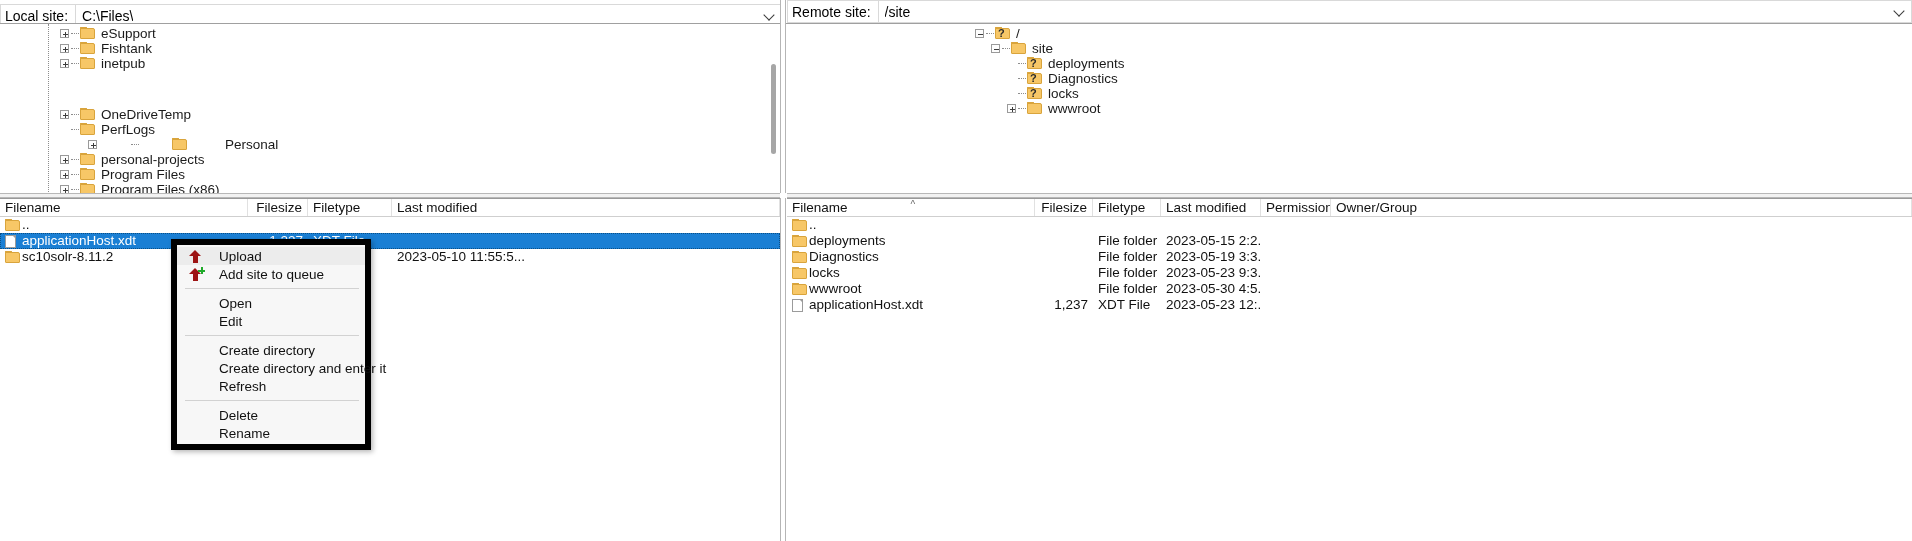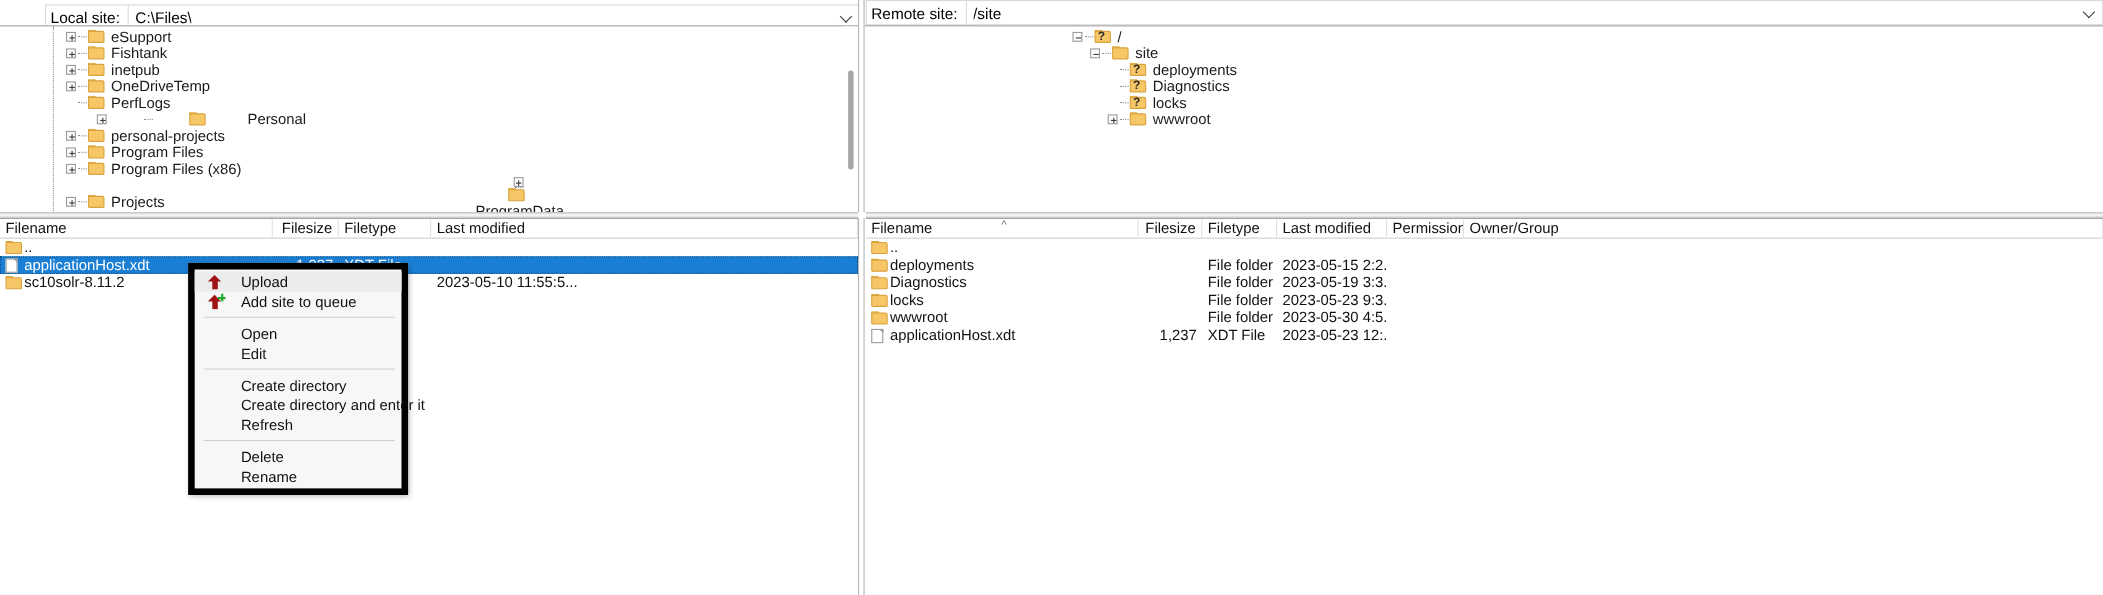--- a/index.html
+++ b/index.html
@@ -297,21 +297,21 @@
   .plusbadge::after {
     content: ""; position: absolute;
     left: 2.5px; top: 0; width: 2px; height: 7px; background: #1faa2a;
   }
 </style>
 </head>
 <body>
 
 <div class="app">
 
-  <div class="sitebar" style="left:0; top:4px; width:782px;padding-left:41px;">
+  <div class="sitebar" style="left:0; top:4px; width:782px;">
     <div class="lbl">Local site:</div>
     <div class="combo">
       <span class="val">C:\Files\</span>
       <span class="chev"></span>
     </div>
   </div>
 
   <div class="sitebar" style="left:787px; top:0; width:1125px;border-radius:8px;">
     <div class="lbl">Remote site:</div>
     <div class="combo">
@@ -343,21 +343,21 @@
         </div>
         <div class="tnode" style="padding-left: 60px;">
           <span class="exp plus"></span>
           <span class="dots"></span>
           <span class="folder">
             <span class="tab"></span>
             <span class="back"></span>
           </span>
           <span class="tlabel">inetpub</span>
         </div>
-        <div class="tnode" style="padding-left: 60px;">
+        <div class="tnode" style="padding-left: 60px; margin-top: 36px;">
           <span class="exp plus"></span>
           <span class="dots"></span>
           <span class="folder">
             <span class="tab"></span>
             <span class="back"></span>
           </span>
           <span class="tlabel">OneDriveTemp</span>
         </div>
         <div class="tnode" style="padding-left: 60px;">
           <span class="exp none"></span>

